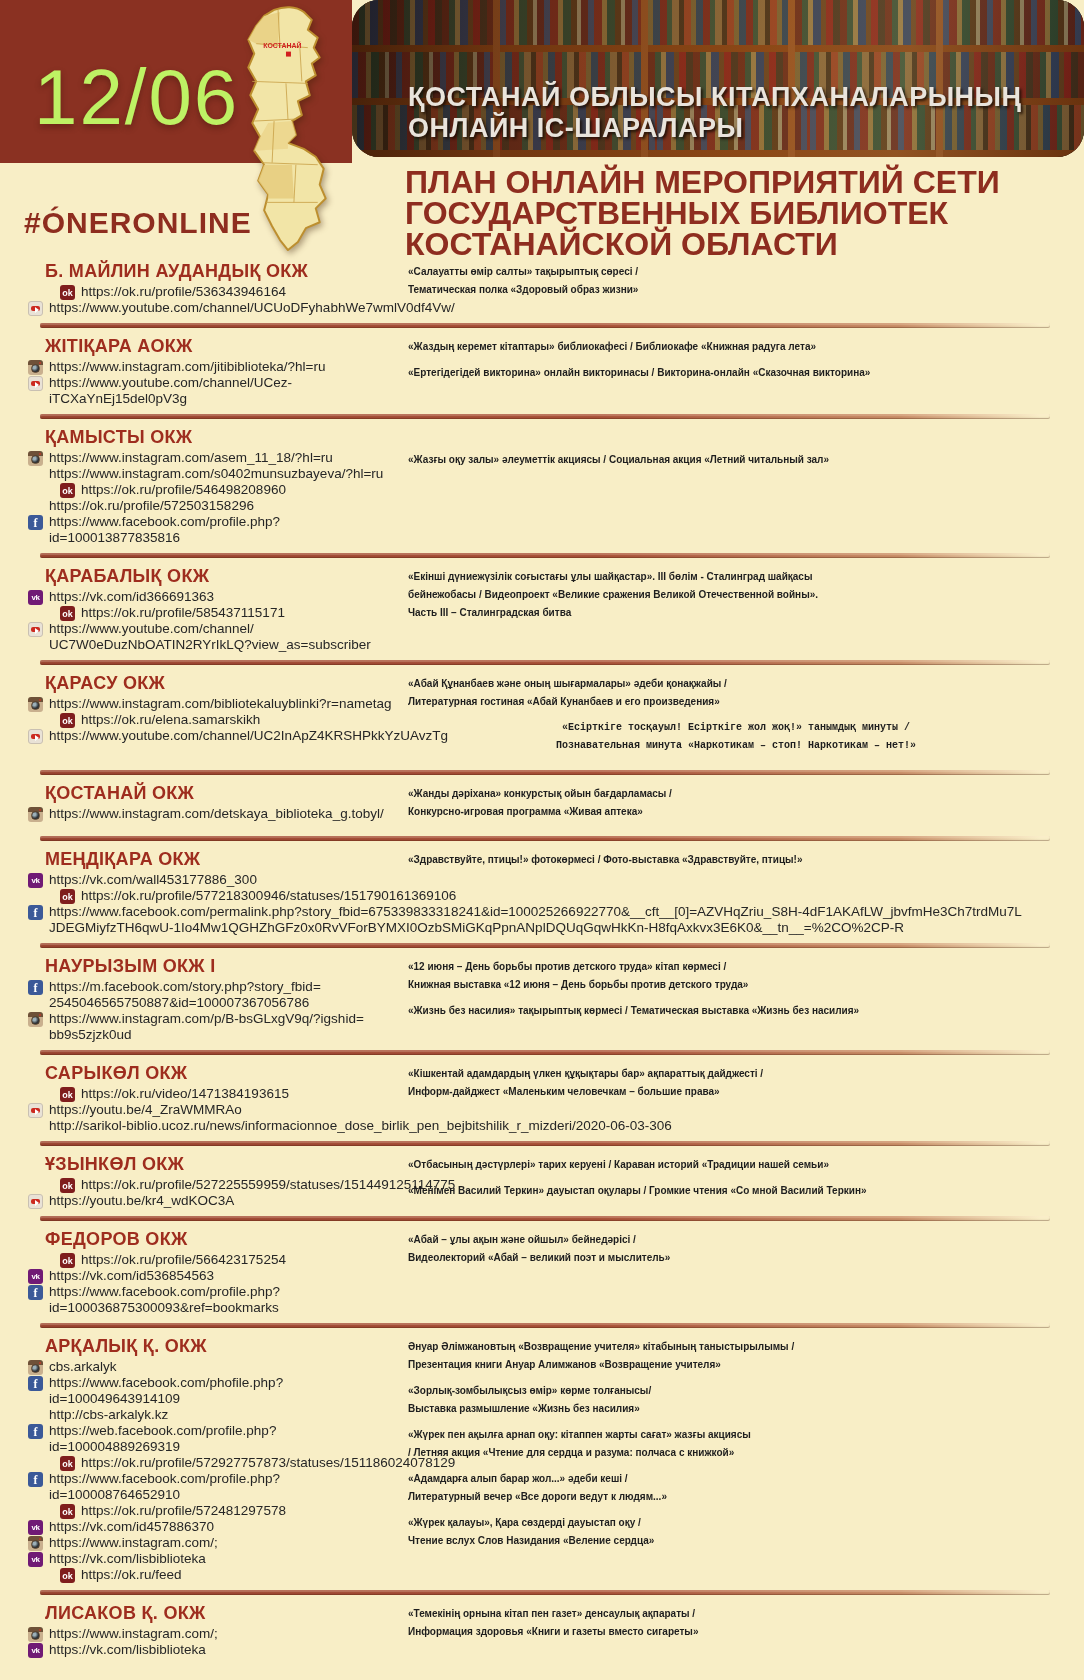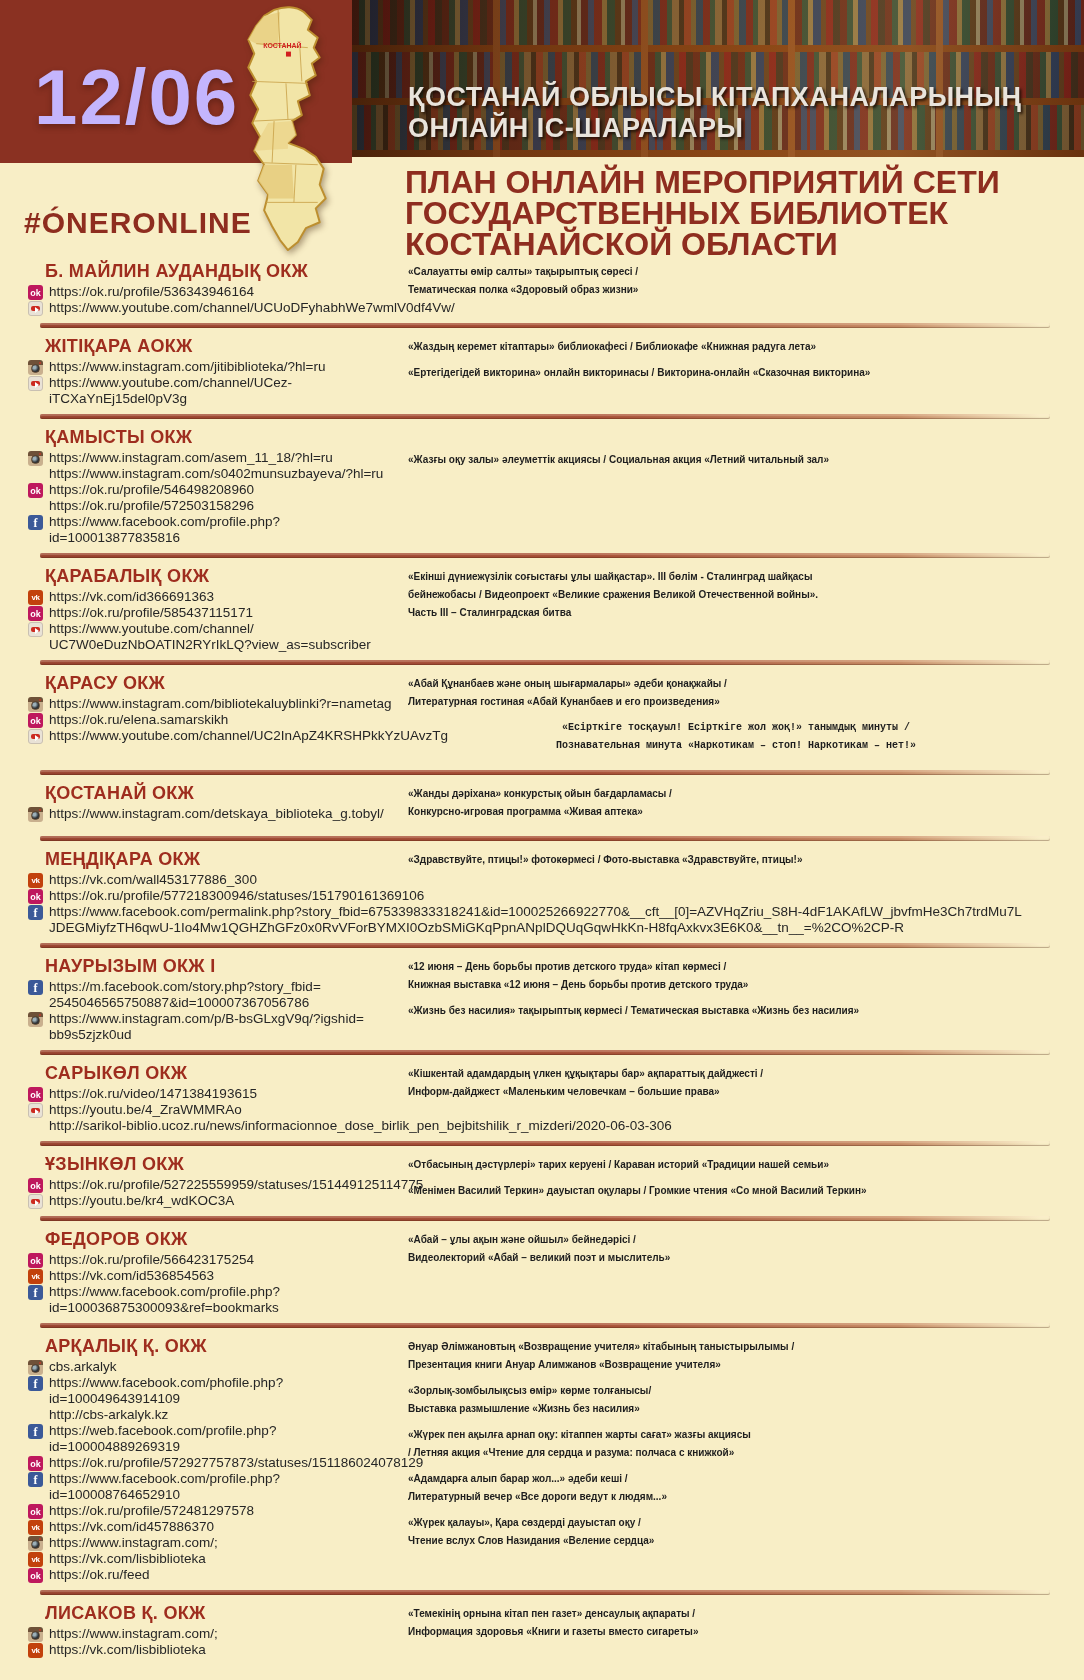--- a/index.html
+++ b/index.html
@@ -6,26 +6,26 @@
   body{
     width:1084px;height:1680px;position:relative;overflow:hidden;
     background:#f8eec6;
     font-family:"Liberation Sans", sans-serif;
   }
   
   .header{position:relative;width:100%;height:255px;}
   .maroon{position:absolute;left:0;top:0;width:352px;height:163px;background:#8a3122;}
   .date{
     position:absolute;left:34px;top:52px;
-    font-size:78px;font-weight:bold;color:#c4b5fd;letter-spacing:2px;
+    font-size:78px;font-weight:normal;color:#bef264;letter-spacing:2px;
     text-shadow:0 3px 6px rgba(60,20,10,.45);
   }
   .photo{
     position:absolute;left:352px;top:0;right:0;height:157px;
-    background:#2e180a;display:flex;overflow:hidden;
+    background:#2e180a;display:flex;overflow:hidden;border-radius:27px;
   }
   .bay{flex:1;display:flex;flex-direction:column;border-left:7px solid #8a4a1e;background:#2e180a;}
   .bay:first-child{border-left:none;}
   .shelfrow{flex:1;border-bottom:7px solid #7a3a10;}
   .r1{background:repeating-linear-gradient(90deg,#5e2417 0 7px,#2c4632 7px 13px,#8a7242 13px 18px,#26395a 18px 26px,#5c3a1c 26px 31px,#7e1e18 31px 38px,#3c2c1c 38px 45px);}
   .r2{background:repeating-linear-gradient(90deg,#31405e 0 6px,#70241a 6px 14px,#836a38 14px 19px,#24422e 19px 27px,#4c3016 27px 33px,#8c8060 33px 37px,#562019 37px 44px);}
   .r3{background:repeating-linear-gradient(90deg,#6c5a30 0 5px,#243c52 5px 12px,#6e221a 12px 19px,#2e4a34 19px 24px,#7c6038 24px 31px,#3a2a18 31px 36px,#8a3a20 36px 43px);}
   .bay:nth-child(2) .r1,.bay:nth-child(4) .r2{background-position:15px 0;}
   .bay:nth-child(3) .r2,.bay:nth-child(5) .r3{background-position:9px 0;}
   .photo-overlay{
@@ -61,22 +61,22 @@
   }
   .link-line{display:flex;align-items:flex-start;line-height:16px;}
   .link-line.wide{margin-top:0;}
   .link-text{font-size:13.5px;color:#262626;white-space:pre-line;}
   .icon,.icon-spacer{
     width:15px;height:15px;flex:none;margin:1px 6px 0 0;border-radius:3px;
     display:flex;align-items:center;justify-content:center;
     font-weight:bold;color:#fff;box-sizing:border-box;
   }
   .icon-spacer{background:transparent;}
-  .icon-ok{background:#be185d;font-size:9px;}
-  .icon-vk{background:#c2410c;font-size:8px;letter-spacing:-.5px;}
+  .icon-ok{background:#7f1d1d;font-size:9px;margin-left:32px;}
+  .icon-vk{background:#701a75;font-size:8px;letter-spacing:-.5px;}
   .icon-fb{background:#3b5998;font-size:12px;font-family:"Liberation Serif",serif;}
   .icon-yt{background:#e9e2d6;border:1px solid #c9c0b2;position:relative;}
   .icon-yt::after{content:"";position:absolute;left:2px;right:2px;top:4px;bottom:4px;background:#cc2a20;border-radius:2px;z-index:0;}
   .icon-yt::before{content:"";position:absolute;z-index:1;left:6px;top:5px;
     border-left:4px solid #fff;border-top:3px solid transparent;border-bottom:3px solid transparent;}
   .icon-ig{background:linear-gradient(180deg,#6e5138 0 32%,#c9b08e 32%);position:relative;}
   .icon-ig::after{content:"";position:absolute;width:7px;height:7px;border-radius:50%;left:3px;top:4px;
     background:radial-gradient(circle at 35% 35%, #9db0b8 0 20%, #2e3338 60%);border:1px solid #55402c;}
   .icon-ig::before{content:"";position:absolute;width:2px;height:2px;border-radius:50%;right:2px;top:2px;background:#c23a2a;}
   .desc{

